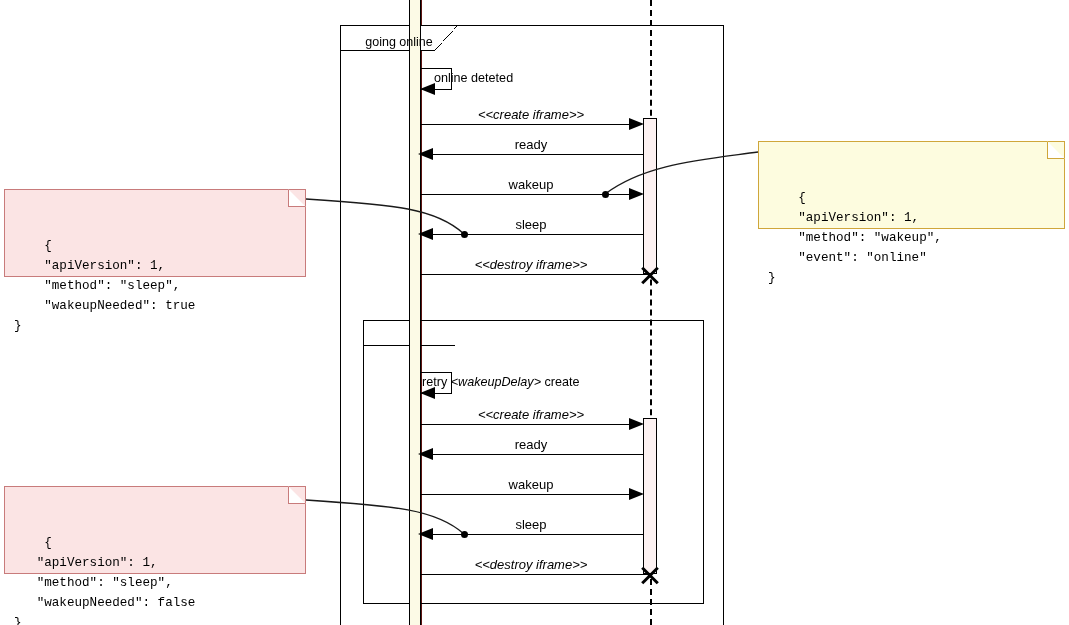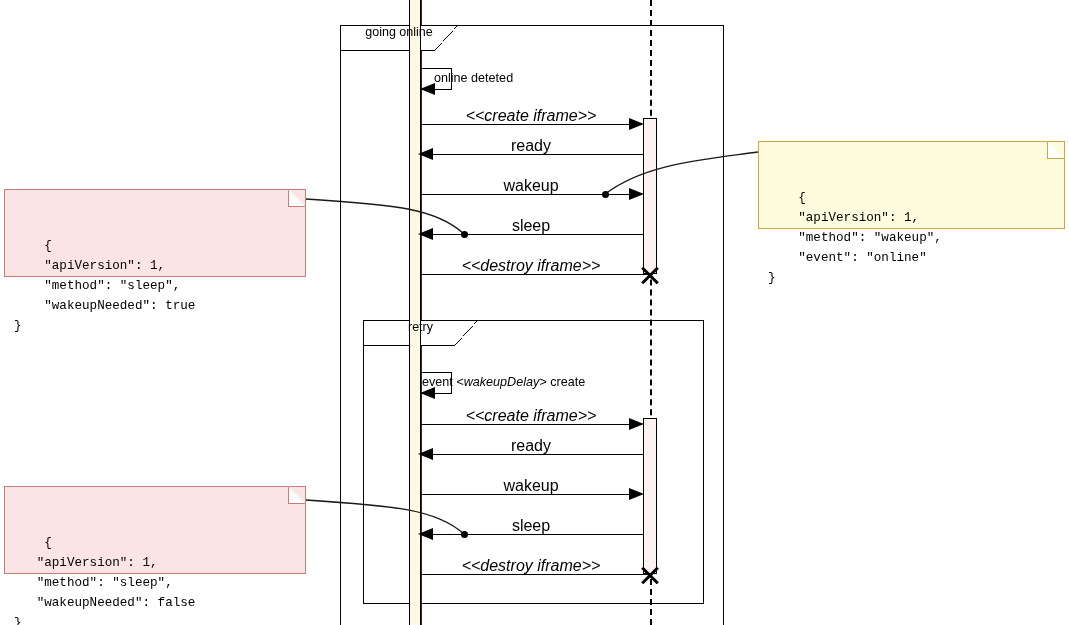--- a/index.html
+++ b/index.html
@@ -7,21 +7,21 @@
        font-family:"Liberation Sans",sans-serif;}
 
   #canvas{position:absolute;left:0;top:0;width:1069px;height:625px;}
 
   .layer{position:absolute;left:0;top:0;width:1069px;height:625px;}
 
   
   .frame{position:absolute;border:1.6px solid #000;box-sizing:border-box;background:transparent;}
   .frame-label{position:absolute;box-sizing:border-box;
       border-left:1.6px solid #000;border-top:1.6px solid #000;
-      background:#fff;display:flex;align-items:flex-start;justify-content:center;
+      background:#fff;display:flex;align-items:flex-end;justify-content:center;
       font-size:12.5px;color:#000;line-height:1;padding-bottom:2px;}
   .frame-label .lbl{position:relative;z-index:3;}
   .frame-label::after{content:"";position:absolute;right:0;top:0;bottom:0;width:22px;
       background:
         linear-gradient(to bottom right, transparent 0 49.4%, #000 49.4% 51.4%, transparent 51.4% 100%);
       }
   .frame-label-bottom{position:absolute;height:0;border-top:1.6px solid #000;}
 
   
   .lifeline-solid{position:absolute;width:1.6px;background:#5c1512;}
@@ -33,21 +33,21 @@
   .act-left{background:#fcfae6;}
   .act-right{background:#fdf2f2;}
 
   
   .msg-line{position:absolute;height:0;border-top:1.9px solid #000;}
   .arrow-head{position:absolute;width:0;height:0;}
   .arrow-right{border-top:6.5px solid transparent;border-bottom:6.5px solid transparent;
                border-left:15px solid #000;}
   .arrow-left{border-top:6.5px solid transparent;border-bottom:6.5px solid transparent;
               border-right:15px solid #000;}
-  .msg-label{position:absolute;font-size:16px;color:#000;white-space:nowrap;line-height:1;}
+  .msg-label{position:absolute;font-size:13px;color:#000;white-space:nowrap;line-height:1;}
   .msg-label.italic{font-style:italic;}
   .msg-label.center{transform:translateX(-50%);}
 
   
   .self-loop{position:absolute;box-sizing:border-box;
       border-top:1.9px solid #000;border-right:1.9px solid #000;border-bottom:1.9px solid #000;}
   .self-label{position:absolute;font-size:12.6px;color:#000;white-space:nowrap;line-height:1;}
   .self-label i{font-style:italic;}
 
   
@@ -86,23 +86,20 @@
 
   <div class="layer">
 
     <div class="frame" style="left:340px;top:25px;width:384px;height:620px;"></div>
     <div class="frame-label" style="left:340px;top:25px;width:117px;height:25px;">
       <span class="lbl">going online</span>
     </div>
     <div class="frame-label-bottom" style="left:340px;top:50px;width:95px;"></div>
 
     <div class="frame" style="left:363px;top:320px;width:341px;height:284px;"></div>
-    <div class="frame-label" style="left:363px;top:320px;width:114px;height:25px;">
-      <span class="lbl">retry</span>
-    </div>
     <div class="frame-label-bottom" style="left:363px;top:345px;width:92px;"></div>
   </div>
 
   <div class="layer">
     <div class="act act-left" style="left:409px;top:-2px;width:12px;height:629px;"></div>
     <div class="act act-right" style="left:643px;top:118px;width:14px;height:156px;"></div>
     <div class="act act-right" style="left:643px;top:418px;width:14px;height:156px;"></div>
   </div>
 
   <div class="layer">
@@ -126,21 +123,21 @@
     <div class="msg-line" style="left:433px;top:234px;width:211px;"></div>
     <div class="arrow-head arrow-left" style="left:418px;top:227.5px;"></div>
     <div class="msg-label center" style="left:531px;top:218px;">sleep</div>
 
     <div class="msg-line" style="left:420px;top:274px;width:230px;"></div>
     <div class="msg-label center italic" style="left:531px;top:258px;">&lt;&lt;destroy iframe&gt;&gt;</div>
 
     <div class="self-loop" style="left:420px;top:372px;width:32px;height:22px;"></div>
     <div class="arrow-head arrow-left" style="left:420px;top:387px;"></div>
     <div class="self-label" style="left:422px;top:376px;">
-      <span>event </span><i>&lt;wakeupDelay&gt;</i><span> create</span>
+      <span>retry </span><i>&lt;wakeupDelay&gt;</i><span> create</span>
     </div>
 
     <div class="msg-line" style="left:420px;top:424px;width:215px;"></div>
     <div class="arrow-head arrow-right" style="left:629px;top:417.5px;"></div>
     <div class="msg-label center italic" style="left:531px;top:408px;">&lt;&lt;create iframe&gt;&gt;</div>
 
     <div class="msg-line" style="left:433px;top:454px;width:211px;"></div>
     <div class="arrow-head arrow-left" style="left:418px;top:447.5px;"></div>
     <div class="msg-label center" style="left:531px;top:438px;">ready</div>
 

